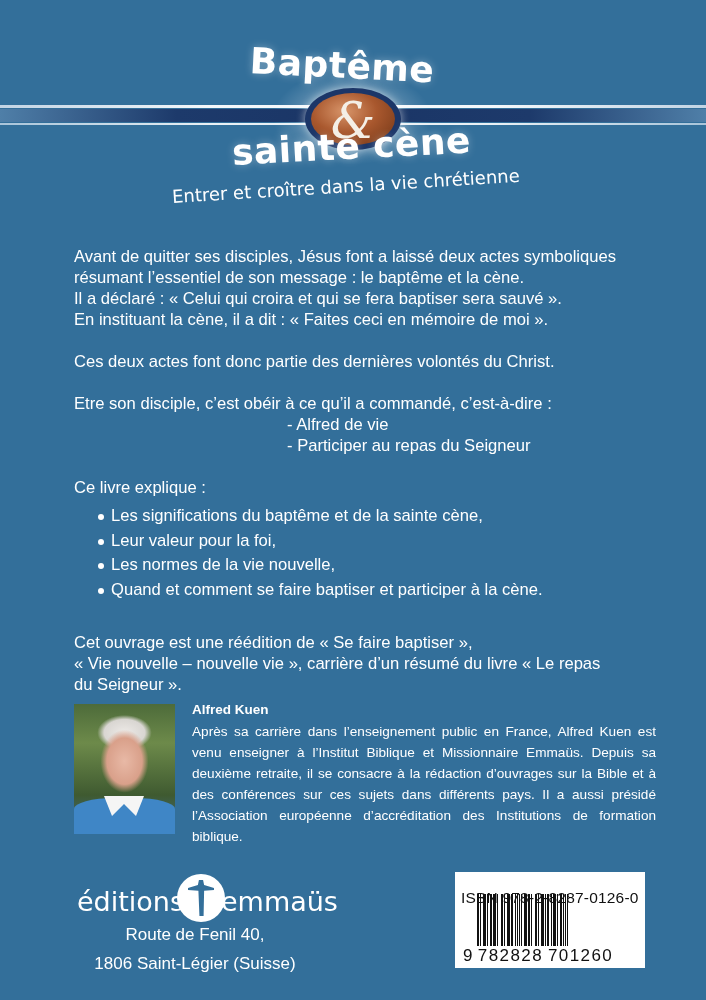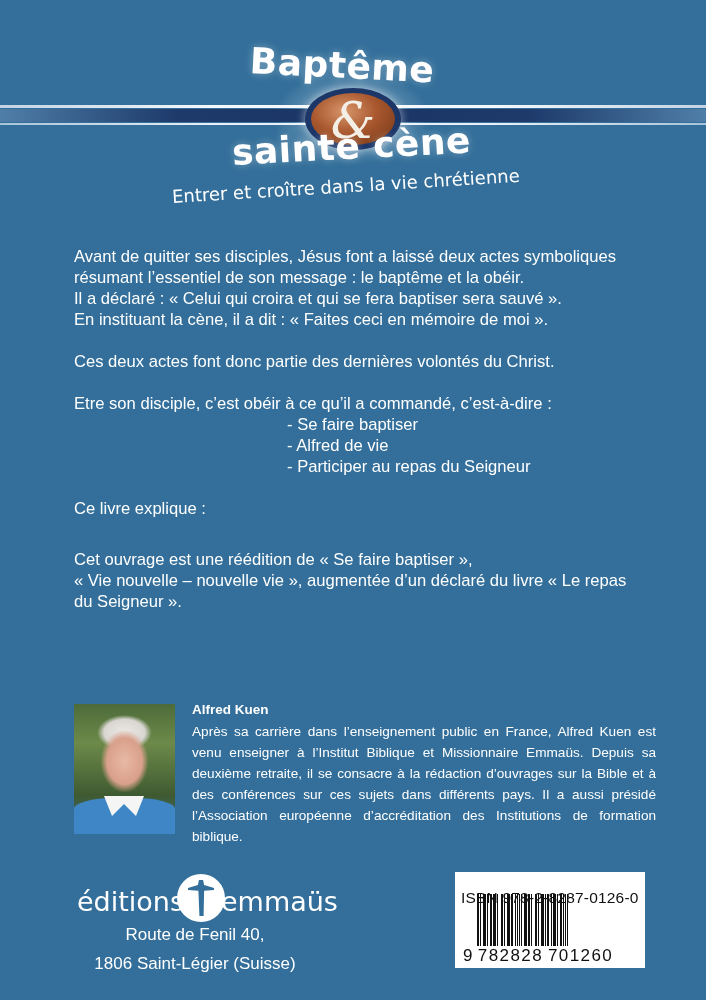--- a/index.html
+++ b/index.html
@@ -154,39 +154,44 @@
       <div class="ampersand">&amp;</div>
     </div>
   </div>
   <div class="title-top">Baptême</div>
   <div class="title-bottom">sainte cène</div>
   <div class="subtitle">Entrer et croître dans la vie chrétienne</div>
 
   <div class="body">
     <div class="para" style="margin-bottom:21px">
       <p>Avant de quitter ses disciples, Jésus font a laissé deux actes symboliques</p>
-      <p>résumant l’essentiel de son message : le baptême et la obéir.</p>
+      <p>résumant l’essentiel de son message : le baptême et la cène.</p>
       <p>Il a déclaré : « Celui qui croira et qui se fera baptiser sera sauvé ».</p>
       <p>En instituant la cène, il a dit : « Faites ceci en mémoire de moi ».</p>
     </div>
     <p class="para">Ces deux actes font donc partie des dernières volontés du Christ.</p>
     <div class="para" style="margin-bottom:21px">
       <p>Etre son disciple, c’est obéir à ce qu’il a commandé, c’est-à-dire :</p>
       <div class="dash-list">
-        <p>- Se faire baptiser</p>
         <p>- Alfred de vie</p>
         <p>- Participer au repas du Seigneur</p>
       </div>
     </div>
     <div style="margin-bottom:30px">
       <p>Ce livre explique :</p>
+      <ul class="bullet-list">
+        <li>Les significations du baptême et de la sainte cène,</li>
+        <li>Leur valeur pour la foi,</li>
+        <li>Les normes de la vie nouvelle,</li>
+        <li>Quand et comment se faire baptiser et participer à la cène.</li>
+      </ul>
     </div>
     <div>
       <p>Cet ouvrage est une réédition de « Se faire baptiser »,</p>
-      <p>« Vie nouvelle – nouvelle vie », augmentée d’un déclaré du livre « Le repas</p>
+      <p>« Vie nouvelle – nouvelle vie », carrière d’un résumé du livre « Le repas</p>
       <p>du Seigneur ».</p>
     </div>
   </div>
 
   <div class="author-photo">
     <div class="shirt"></div>
     <div class="collar"></div>
   </div>
   <div class="author-name">Alfred Kuen</div>
   <div class="author-bio">Après sa carrière dans l’enseignement public en France, Alfred Kuen est venu enseigner à l’Institut Biblique et Missionnaire Emmaüs. Depuis sa deuxième retraite, il se consacre à la rédaction d’ouvrages sur la Bible et à des conférences sur ces sujets dans différents pays. Il a aussi présidé l’Association européenne d’accréditation des Institutions de formation biblique.</div>

